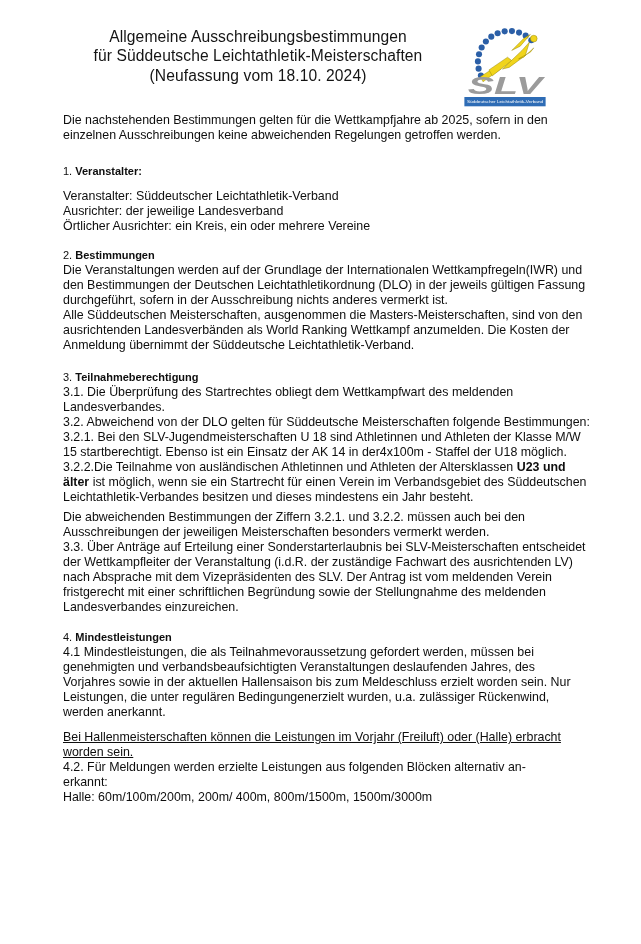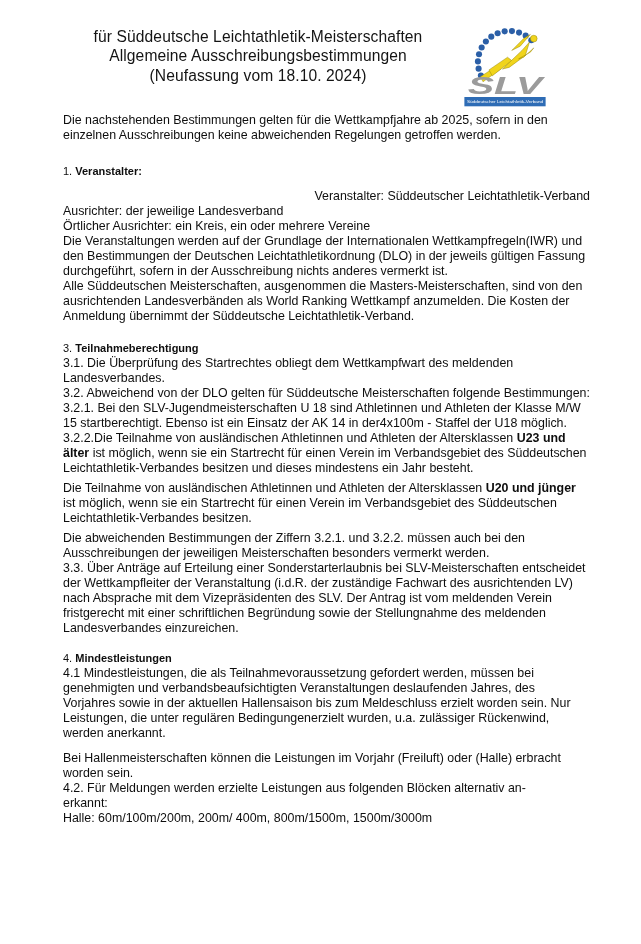--- a/index.html
+++ b/index.html
@@ -27,35 +27,35 @@
   
   .content{
     position:absolute;left:63px;top:113px;width:527px;
     font-size:12.4px;line-height:15px;
     color:#0e0e0e;
   }
   .content p{margin:0;padding:0;}
   .b{font-weight:bold;}
   .heading{font-size:11px;line-height:15px;}
   .mt-intro-h1{margin-top:21px !important;}
-  .mt-veranstalter-list{margin-top:10px !important;text-align:right;}
+  .mt-veranstalter-list{margin-top:10px !important;}
   .mt-h2{margin-top:14px !important;}
   .mt-h3{margin-top:17px !important;}
   .mt-h4{margin-top:15px !important;}
   .mt-small{margin-top:5px !important;}
-  .mt-mid{margin-top:10px !important;}
+  .mt-mid{margin-top:10px !important;text-decoration:underline;}
 </style>
 </head>
 <body>
 
 <div class="page">
 
   <div class="title">
+    <div>Allgemeine Ausschreibungsbestimmungen</div>
     <div>für Süddeutsche Leichtathletik-Meisterschaften</div>
-    <div>Allgemeine Ausschreibungsbestimmungen</div>
     <div>(Neufassung vom 18.10. 2024)</div>
   </div>
 
   <div class="logo">
     <svg viewBox="0 0 100 104" xmlns="http://www.w3.org/2000/svg">
 
       <g fill="#2b5fa7">
         <circle cx="21.5" cy="65.6" r="3.6"></circle>
         <circle cx="18.8" cy="57.5" r="3.6"></circle>
         <circle cx="18.0" cy="48.9" r="3.6"></circle>
@@ -89,29 +89,29 @@
 
   <div class="content">
 
     <p>Die nachstehenden Bestimmungen gelten für die Wettkampfjahre ab 2025, sofern in den einzelnen Ausschreibungen keine abweichenden Regelungen getroffen werden.</p>
 
     <p class="heading mt-intro-h1"><span>1.</span> <span class="b">Veranstalter:</span></p>
     <p class="mt-veranstalter-list">Veranstalter: Süddeutscher Leichtathletik-Verband</p>
     <p>Ausrichter: der jeweilige Landesverband</p>
     <p>Örtlicher Ausrichter: ein Kreis, ein oder mehrere Vereine</p>
 
+    <p class="heading mt-h2"><span>2.</span> <span class="b">Bestimmungen</span></p>
     <p>Die Veranstaltungen werden auf der Grundlage der Internationalen Wettkampfregeln(IWR) und den Bestimmungen der Deutschen Leichtathletikordnung (DLO) in der jeweils gültigen Fassung durchgeführt, sofern in der Ausschreibung nichts anderes vermerkt ist.</p>
     <p>Alle Süddeutschen Meisterschaften, ausgenommen die Masters-Meisterschaften, sind von den ausrichtenden Landesverbänden als World Ranking Wettkampf anzumelden. Die Kosten der Anmeldung übernimmt der Süddeutsche Leichtathletik-Verband.</p>
 
     <p class="heading mt-h3"><span>3.</span> <span class="b">Teilnahmeberechtigung</span></p>
     <p>3.1. Die Überprüfung des Startrechtes obliegt dem Wettkampfwart des meldenden Landesverbandes.</p>
     <p>3.2. Abweichend von der DLO gelten für Süddeutsche Meisterschaften folgende Bestimmungen:</p>
     <p>3.2.1. Bei den SLV-Jugendmeisterschaften U 18 sind Athletinnen und Athleten der Klasse M/W 15 startberechtigt. Ebenso ist ein Einsatz der AK 14 in der4x100m - Staffel der U18 möglich.</p>
     <p><span>3.2.2.Die Teilnahme von ausländischen Athletinnen und Athleten der Altersklassen </span><span class="b">U23 und älter</span><span> ist möglich, wenn sie ein Startrecht für einen Verein im Verbandsgebiet des Süddeutschen Leichtathletik-Verbandes besitzen und dieses mindestens ein Jahr besteht.</span></p>
-    <p class="mt-small"><span>Die Teilnahme von ausländischen Athletinnen und Athleten der Altersklassen </span><span class="b">U20 und jünger</span><span> ist möglich, wenn sie ein Startrecht für einen Verein im Verbandsgebiet des Süddeutschen Leichtathletik-Verbandes besitzen.</span></p>
     <p class="mt-small">Die abweichenden Bestimmungen der Ziffern 3.2.1. und 3.2.2. müssen auch bei den Ausschreibungen der jeweiligen Meisterschaften besonders vermerkt werden.</p>
     <p>3.3. Über Anträge auf Erteilung einer Sonderstarterlaubnis bei SLV-Meisterschaften entscheidet der Wettkampfleiter der Veranstaltung (i.d.R. der zuständige Fachwart des ausrichtenden LV) nach Absprache mit dem Vizepräsidenten des SLV. Der Antrag ist vom meldenden Verein fristgerecht mit einer schriftlichen Begründung sowie der Stellungnahme des meldenden Landesverbandes einzureichen.</p>
 
     <p class="heading mt-h4"><span>4.</span> <span class="b">Mindestleistungen</span></p>
     <p>4.1 Mindestleistungen, die als Teilnahmevoraussetzung gefordert werden, müssen bei genehmigten und verbandsbeaufsichtigten Veranstaltungen deslaufenden Jahres, des Vorjahres sowie in der aktuellen Hallensaison bis zum Meldeschluss erzielt worden sein. Nur Leistungen, die unter regulären Bedingungenerzielt wurden, u.a. zulässiger Rückenwind, werden anerkannt.</p>
     <p class="mt-mid">Bei Hallenmeisterschaften können die Leistungen im Vorjahr (Freiluft) oder (Halle) erbracht worden sein.</p>
     <p>4.2. Für Meldungen werden erzielte Leistungen aus folgenden Blöcken alternativ an-</p>
     <p>erkannt:</p>
     <p>Halle: 60m/100m/200m, 200m/ 400m, 800m/1500m, 1500m/3000m</p>
 

